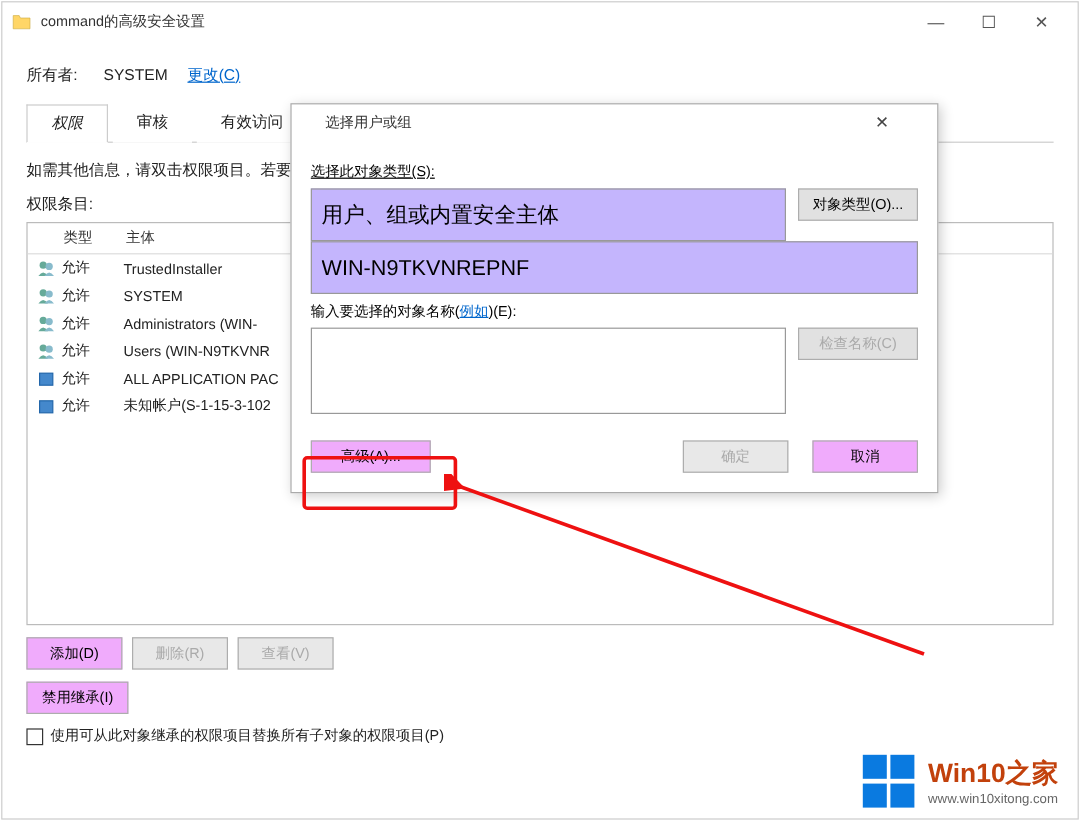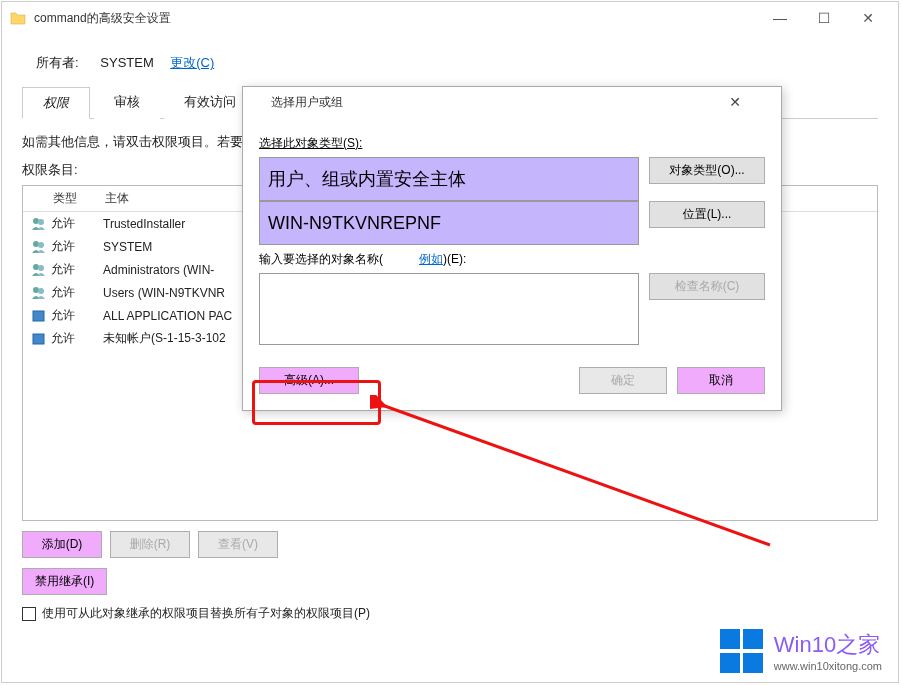--- a/index.html
+++ b/index.html
@@ -6,21 +6,21 @@
 body { background: #fff; width: 902px; height: 685px; position: relative; overflow: hidden; }
 
 
 .main-window { position: absolute; left: 1px; top: 1px; width: 898px; height: 682px; border: 1px solid #ccc; background: #fff; }
 .titlebar { height: 32px; display: flex; align-items: center; padding: 0 8px; font-size: 12px; color: #333; }
 .titlebar .folder-icon { width: 16px; height: 14px; margin-right: 8px; display: inline-block; }
 .titlebar .spacer { flex: 1; }
 .win-ctrl { width: 44px; height: 28px; display: inline-flex; align-items: center; justify-content: center; color: #555; font-size: 14px; }
 
 .content { padding: 14px 20px; font-size: 13px; color: #222; }
-.owner-row { margin: 6px 14px 14px; }
+.owner-row { margin: 6px 0 14px; }
 .owner-row .link { color: #0066cc; text-decoration: underline; margin-left: 2px; cursor: pointer; }
 
 .tabs { display: flex; border-bottom: 1px solid #ccc; font-size: 13px; }
 .tab { padding: 6px 20px; border: 1px solid #ccc; border-bottom: none; background: #fff; margin-right: 4px; position: relative; top: 1px; }
 .tab.active { background: #fff; border-bottom: 1px solid #fff; font-style: italic; }
 .tab:not(.active) { border: none; }
 
 .instruction { margin: 14px 0 10px; font-size: 13px; }
 .section-label { margin-bottom: 6px; font-size: 13px; }
 
@@ -45,37 +45,37 @@
 .dialog { position: absolute; left: 242px; top: 86px; width: 540px; background: #fff; border: 1px solid #aaa; box-shadow: 2px 2px 10px rgba(0,0,0,.2); }
 .dialog .dtitle { height: 30px; display: flex; align-items: center; padding: 0 28px; font-size: 12px; color: #333; }
 .dialog .dtitle .spacer { flex: 1; }
 .dialog .close { width: 36px; height: 26px; display: inline-flex; align-items: center; justify-content: center; font-size: 14px; color: #444; }
 .dialog .dbody { padding: 12px 16px 16px; font-size: 12px; }
 .field-label { margin: 6px 0 5px; font-size: 12px; }
 .field-label .u { text-decoration: underline; }
 .field-row { display: flex; gap: 10px; align-items: flex-start; }
 .text-input { flex: 1; height: 44px; border: 1px solid #999; padding: 4px 8px; font-size: 18px; background: #c4b5fd; }
 .textarea { flex: 1; height: 72px; border: 1px solid #999; padding: 4px 8px; font-size: 12px; background: #fff; resize: none; }
-.side-btn { width: 116px; padding: 4px 8px; font-size: 12px; background: #e1e1e1; border: 1px solid #adadad; }
+.side-btn { width: 100px; padding: 4px 8px; font-size: 12px; background: #e1e1e1; border: 1px solid #adadad; }
 .side-btn.disabled { color: #aaa; }
-.link2 { color: #0066cc; text-decoration: underline; margin-left: 36px; }
+.link2 { color: #0066cc; text-decoration: underline; }
 
 .dialog .dfooter { display: flex; justify-content: space-between; margin-top: 22px; }
-.dfooter .right { display: flex; gap: 10px; }
+.dfooter .right { display: flex; gap: 20px; }
 
 
 .red-box { position: absolute; left: 252px; top: 380px; width: 129px; height: 45px; border: 3px solid #e11; border-radius: 4px; pointer-events: none; }
 .arrow-svg { position: absolute; left: 370px; top: 395px; width: 420px; height: 170px; pointer-events: none; }
 
 
 .watermark { position: absolute; right: 20px; bottom: 12px; display: flex; align-items: center; gap: 10px; }
 .watermark .logo { display: flex; flex-wrap: wrap; width: 44px; height: 44px; gap: 3px; }
 .watermark .logo div { width: 20px; height: 20px; background: #0a7ae0; }
 .watermark .txt { font-family: "Microsoft YaHei"; }
-.watermark .t1 { font-size: 22px; font-weight: normal; color: #8b5cf6; }
+.watermark .t1 { font-size: 22px; font-weight: bold; color: #c2410c; }
 .watermark .t2 { font-size: 11px; color: #666; }
 
 .user-icon { display: inline-block; }
 </style>
 </head>
 <body>
 
 <div class="main-window">
   <div class="titlebar">
     <span class="folder-icon">
@@ -207,21 +207,20 @@
   </div>
   <div class="dbody">
     <div class="field-label"><span class="u">选择此对象类型(S):</span></div>
     <div class="field-row">
       <input class="text-input" readonly="" value="用户、组或内置安全主体" style="">
       <button class="side-btn">对象类型(O)...</button>
     </div>
 
     <div class="field-row">
       <input class="text-input" readonly="" value="WIN-N9TKVNREPNF" style="">
-      <button class="side-btn">位置(L)...</button>
     </div>
 
     <div class="field-label">
       <span>输入要选择的对象名称(</span><span class="link2">例如</span><span>)(E):</span>
     </div>
     <div class="field-row">
       <textarea class="textarea" style=""></textarea>
       <button class="side-btn disabled">检查名称(C)</button>
     </div>
 

